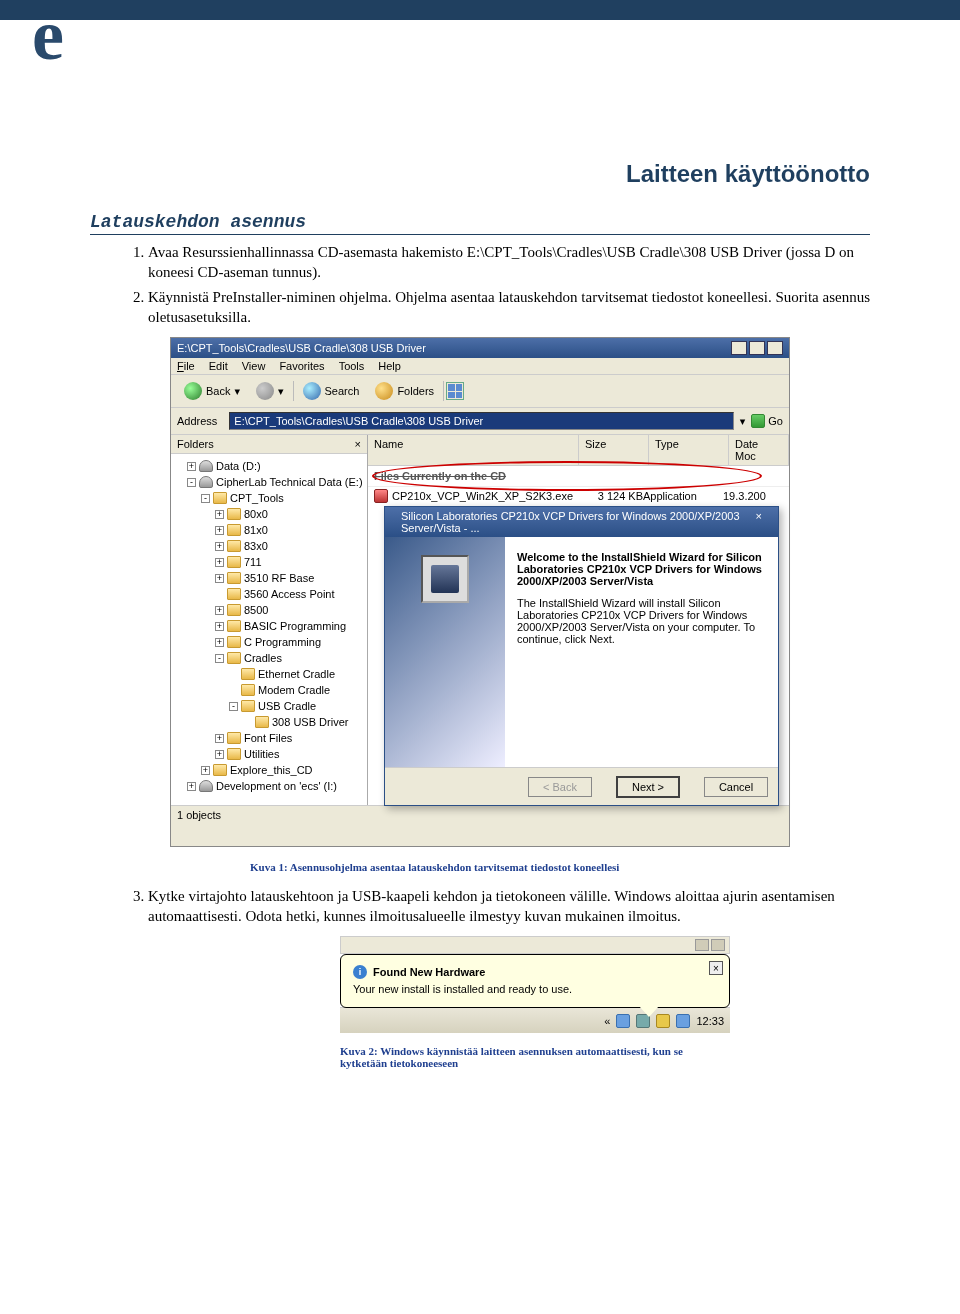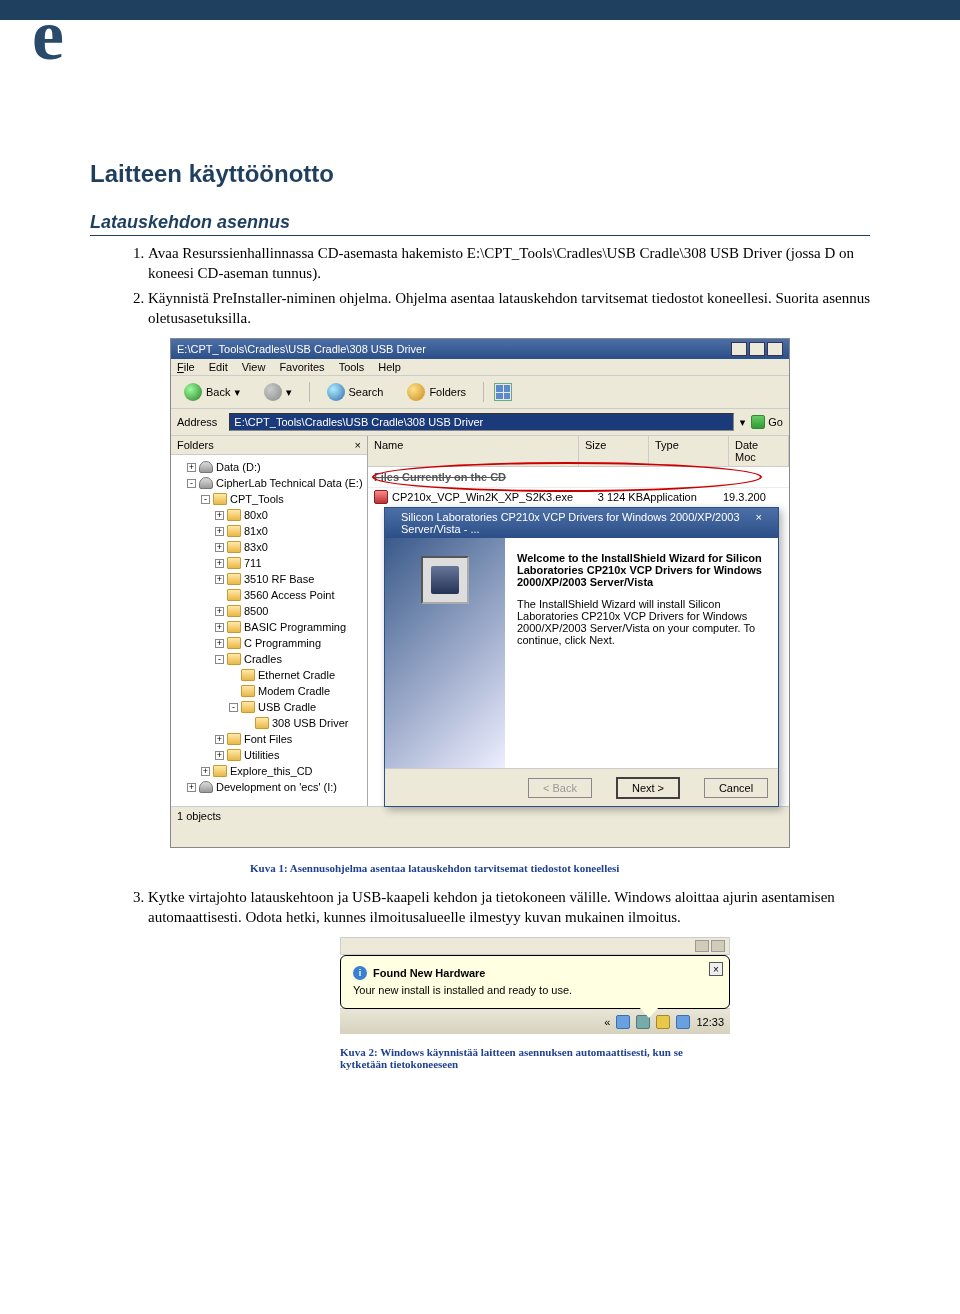--- a/index.html
+++ b/index.html
@@ -19,23 +19,24 @@
     font-size: 72px; font-weight: bold;
     color: #2a4a6c; font-family: Georgia, serif;
     line-height: 0.6;
   }
   .page { padding: 90px 90px 40px 90px; }
   .h1 {
     font-family: Arial, sans-serif;
     font-size: 24px; font-weight: bold;
     color: #1f3f5f;
     margin-bottom: 24px;
+    text-align: right;
   }
   .h2 {
-    font-family: Liberation Sans, sans-serif;
+    font-family: Liberation Mono, monospace;
     font-size: 18px; font-style: italic; font-weight: bold;
     color: #1f3f5f;
     border-bottom: 1px solid #1f3f5f;
     margin-bottom: 8px;
     padding-bottom: 2px;
   }
   ol { padding-left: 58px; margin: 0 0 10px 0; }
   ol li { margin-bottom: 6px; line-height: 1.3; }
   .caption {
     color: #1f3f8f;
@@ -55,21 +56,21 @@
     font-family: Tahoma, Arial, sans-serif;
     font-size: 11px;
     position: relative;
     margin: 0 auto;
   }
   .tb { background: linear-gradient(#4d6fa8,#2b4f86); color:#fff; padding:3px 6px; display:flex; align-items:center; justify-content:space-between; }
   .tb .winbtns { display:flex; gap:2px; }
   .tb .wb { width:16px; height:14px; background:#ece9d8; border:1px solid #335; }
   .menubar { background:#ece9d8; padding:2px 6px; color:#000; display:flex; gap:14px; border-bottom:1px solid #ccc;}
   .menubar span u { text-decoration: underline; }
-  .toolbar { background:#ece9d8; padding:4px 6px; display:flex; align-items:center; gap:10px; border-bottom:1px solid #ccc;}
+  .toolbar { background:#ece9d8; padding:4px 6px; display:flex; align-items:center; gap:2px; border-bottom:1px solid #ccc;}
   .toolbar .btn { display:flex; align-items:center; gap:4px; padding:2px 6px; border:1px solid transparent; border-radius:3px;}
   .toolbar .ico { width:18px; height:18px; border-radius:50%; }
   .ico.back { background: radial-gradient(circle at 35% 35%, #9f9, #2a7a2a); }
   .ico.fwd { background: radial-gradient(circle at 35% 35%, #ccc, #888); }
   .ico.srch { background: radial-gradient(circle at 35% 35%, #aef, #36a); }
   .ico.fld { background: radial-gradient(circle at 35% 35%, #ffe08a, #c88a1a); }
   .toolbar .viewsq { width:18px;height:18px;border:1px solid #6a8;display:grid;grid-template-columns:1fr 1fr;grid-template-rows:1fr 1fr;gap:1px;padding:1px;}
   .toolbar .viewsq div{background:#5a8bd0;}
   .addrbar { display:flex; align-items:center; gap:6px; padding:4px 6px; border-bottom:1px solid #ccc;}
   .addrbar input { flex:1; background:#1a3a7a; color:#fff; border:1px inset #888; padding:2px 4px; font-size:11px;}

